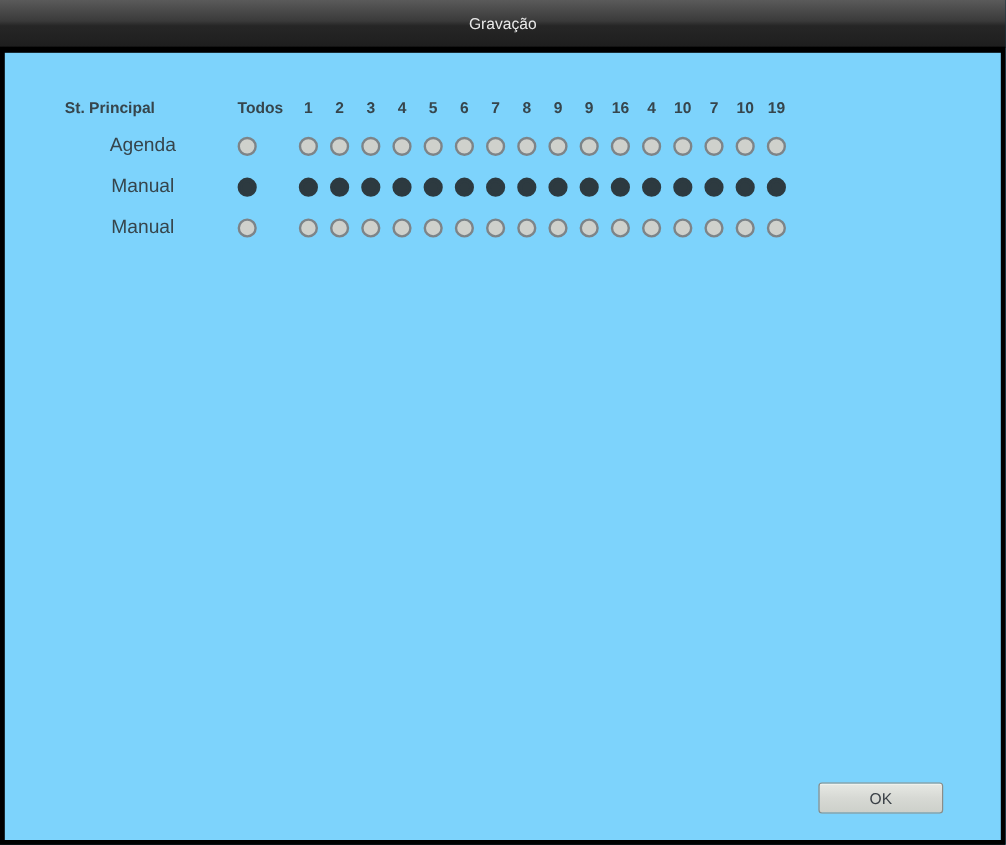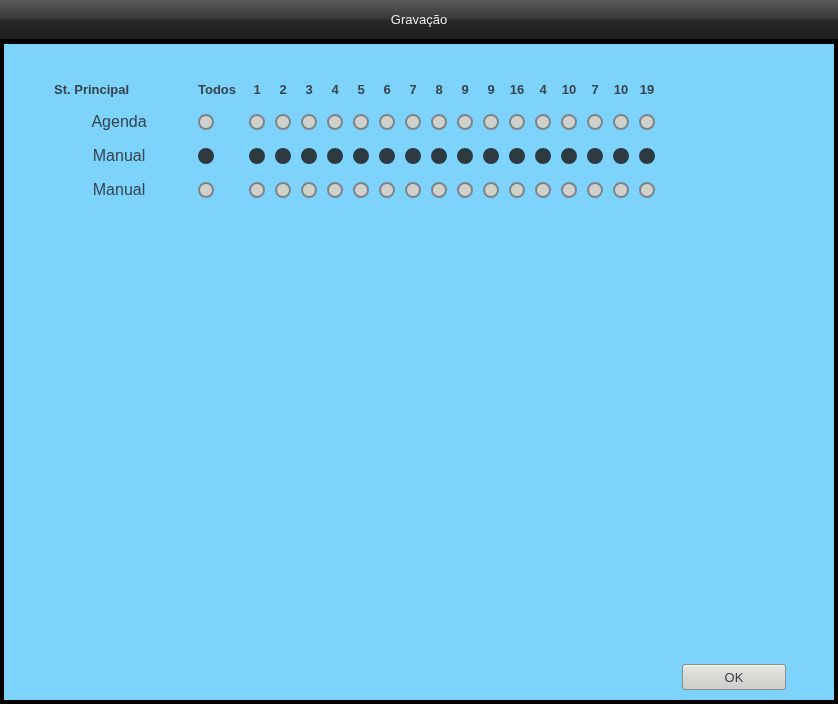--- a/index.html
+++ b/index.html
@@ -84,21 +84,21 @@
   }
   .radio.filled::after {
     content: "";
     width: 8px; height: 8px; border-radius: 50%;
     background: #2d3a40;
   }
 
   .footer {
     position: absolute;
     right: 48px;
-    bottom: 10px;
+    bottom: 22px;
     display: flex;
     gap: 18px;
     text-align: right;
   }
   .btn {
     width: 104px;
     height: 26px;
     border: 1px solid #8a8d88;
     border-radius: 3px;
     background: linear-gradient(to bottom, #e7e9e4 0%, #d7d9d4 50%, #cdd0ca 100%);

